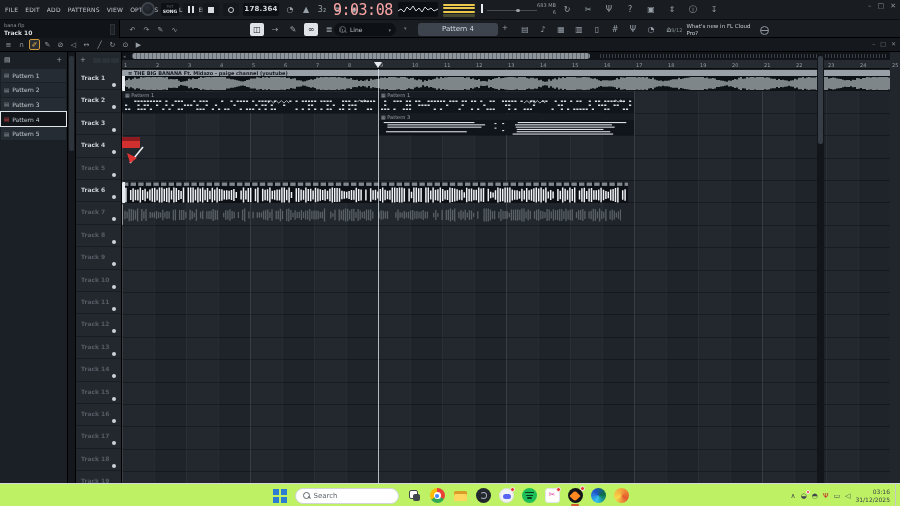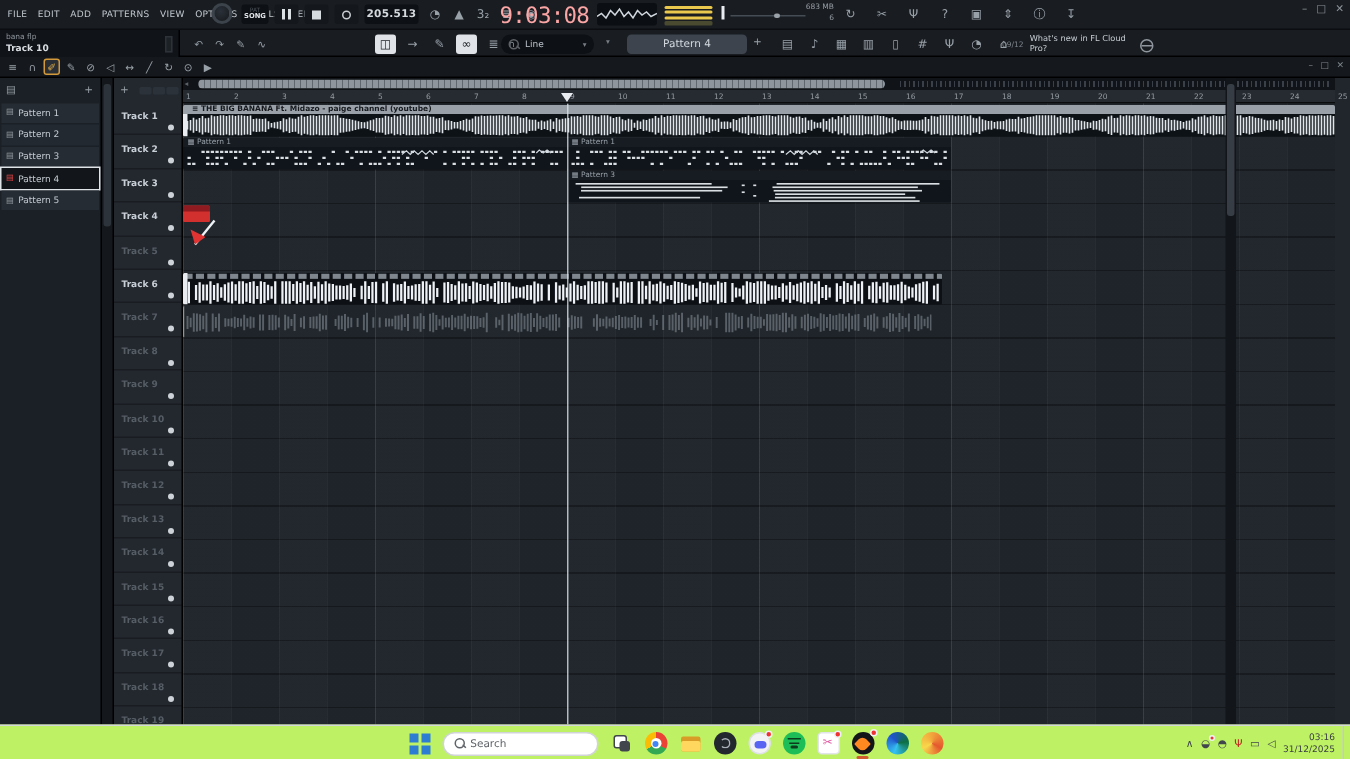--- a/index.html
+++ b/index.html
@@ -161,21 +161,21 @@
       <div class="btn-pause">
           <i></i>
           <i></i>
         </div>
       <div class="btn-stop">
           <i></i>
         </div>
       <div class="btn-rec">
           <i></i>
         </div>
-      <div class="tempo">205.513</div>
+      <div class="tempo">178.364</div>
       <div id="t1-icons">
           <div class="tbtn">◔</div>
           <div class="tbtn">▲</div>
           <div class="tbtn">3₂</div>
           <div class="tbtn">≣</div>
           <div class="tbtn">◉</div>
         </div>
       <div class="timedisp">9:03:08</div>
       <div class="scope">
         <svg width="40" height="15">

